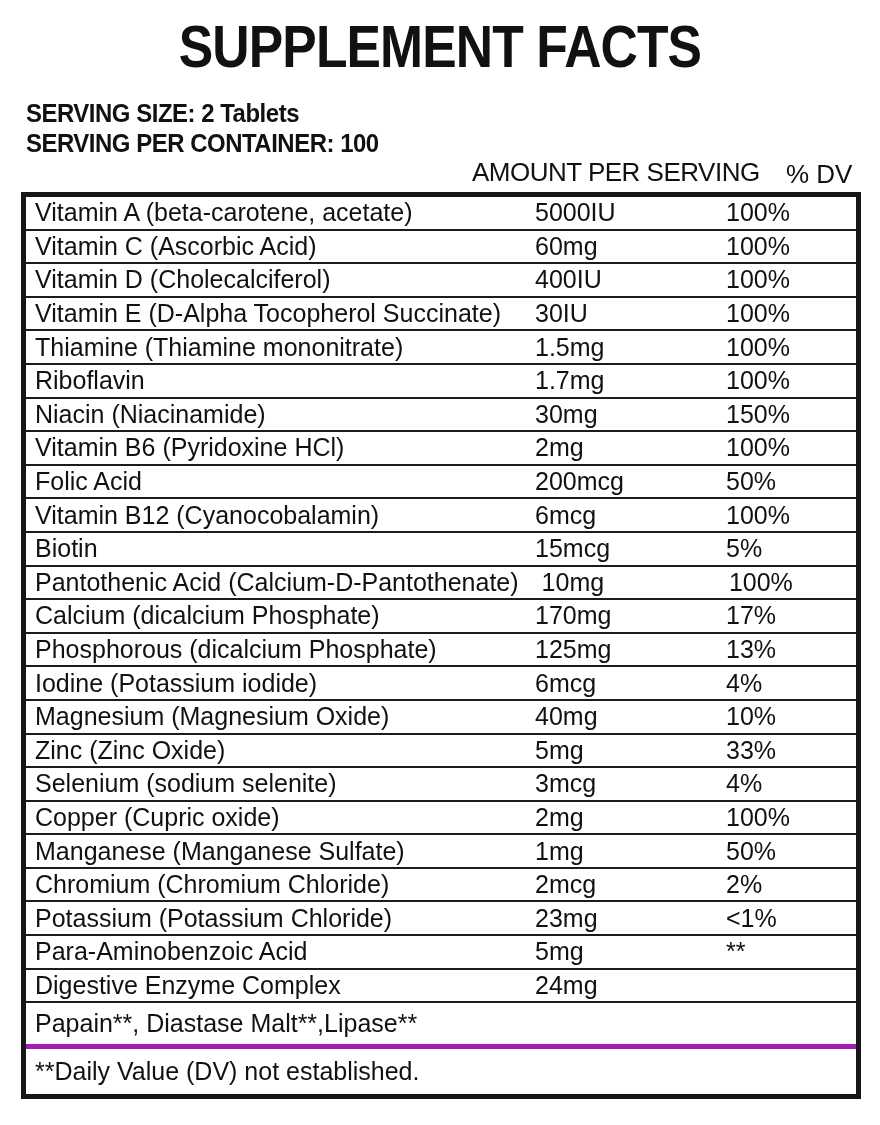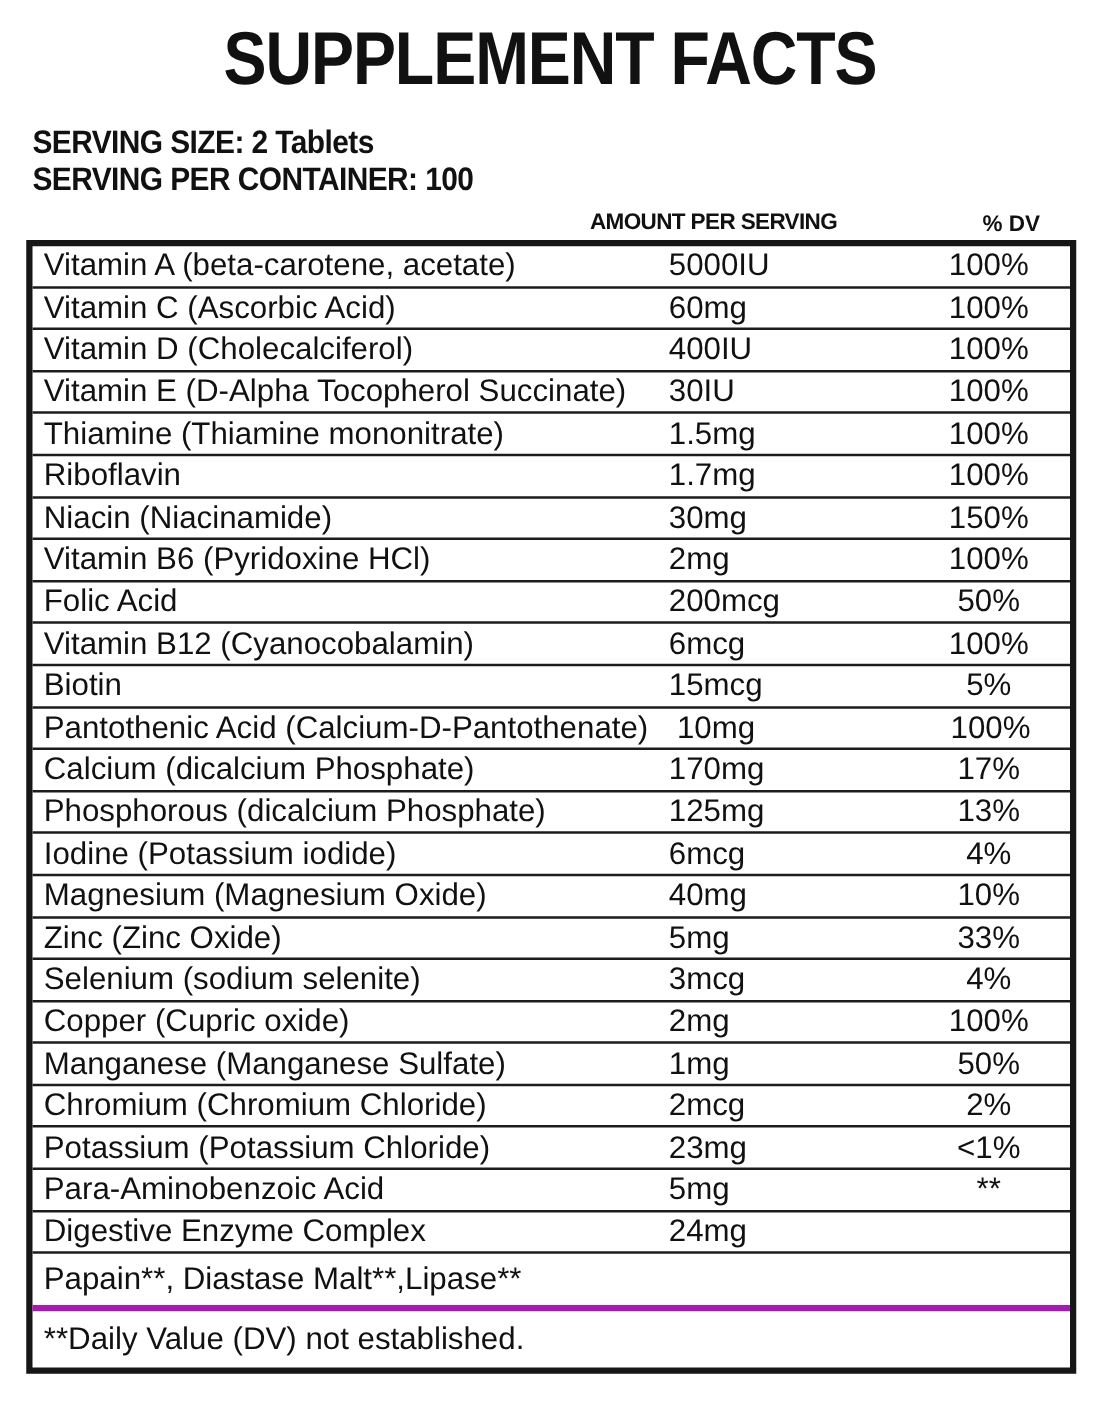--- a/index.html
+++ b/index.html
@@ -37,22 +37,22 @@
     letter-spacing: -0.5px;
     transform: scaleX(0.92);
     transform-origin: left;
     white-space: nowrap;
   }
   .col-head {
     position: relative;
     width: 840px;
     margin-left: 21px;
     height: 34px;
-    font-weight: bold;
-    font-size: 18px;
+    font-weight: normal;
+    font-size: 26px;
   }
   .amount-head {
     position: absolute;
     left: 451px;
     bottom: 4px;
     letter-spacing: -0.5px;
     white-space: nowrap;
   }
   .dv-head {
     position: absolute;
@@ -84,21 +84,20 @@
     white-space: nowrap;
     overflow: visible;
   }
   .cell.amount {
     width: 168px;
     text-align: left;
     white-space: nowrap;
   }
   .cell.dv {
     width: 130px;
-    text-align: center;
     white-space: nowrap;
   }
   .enzyme-row {
     height: 46px;
     border-bottom: 5px solid #a21caf;
     padding-left: 9px;
   }
   .footnote-row {
     height: 45px;
     border-bottom: none;

